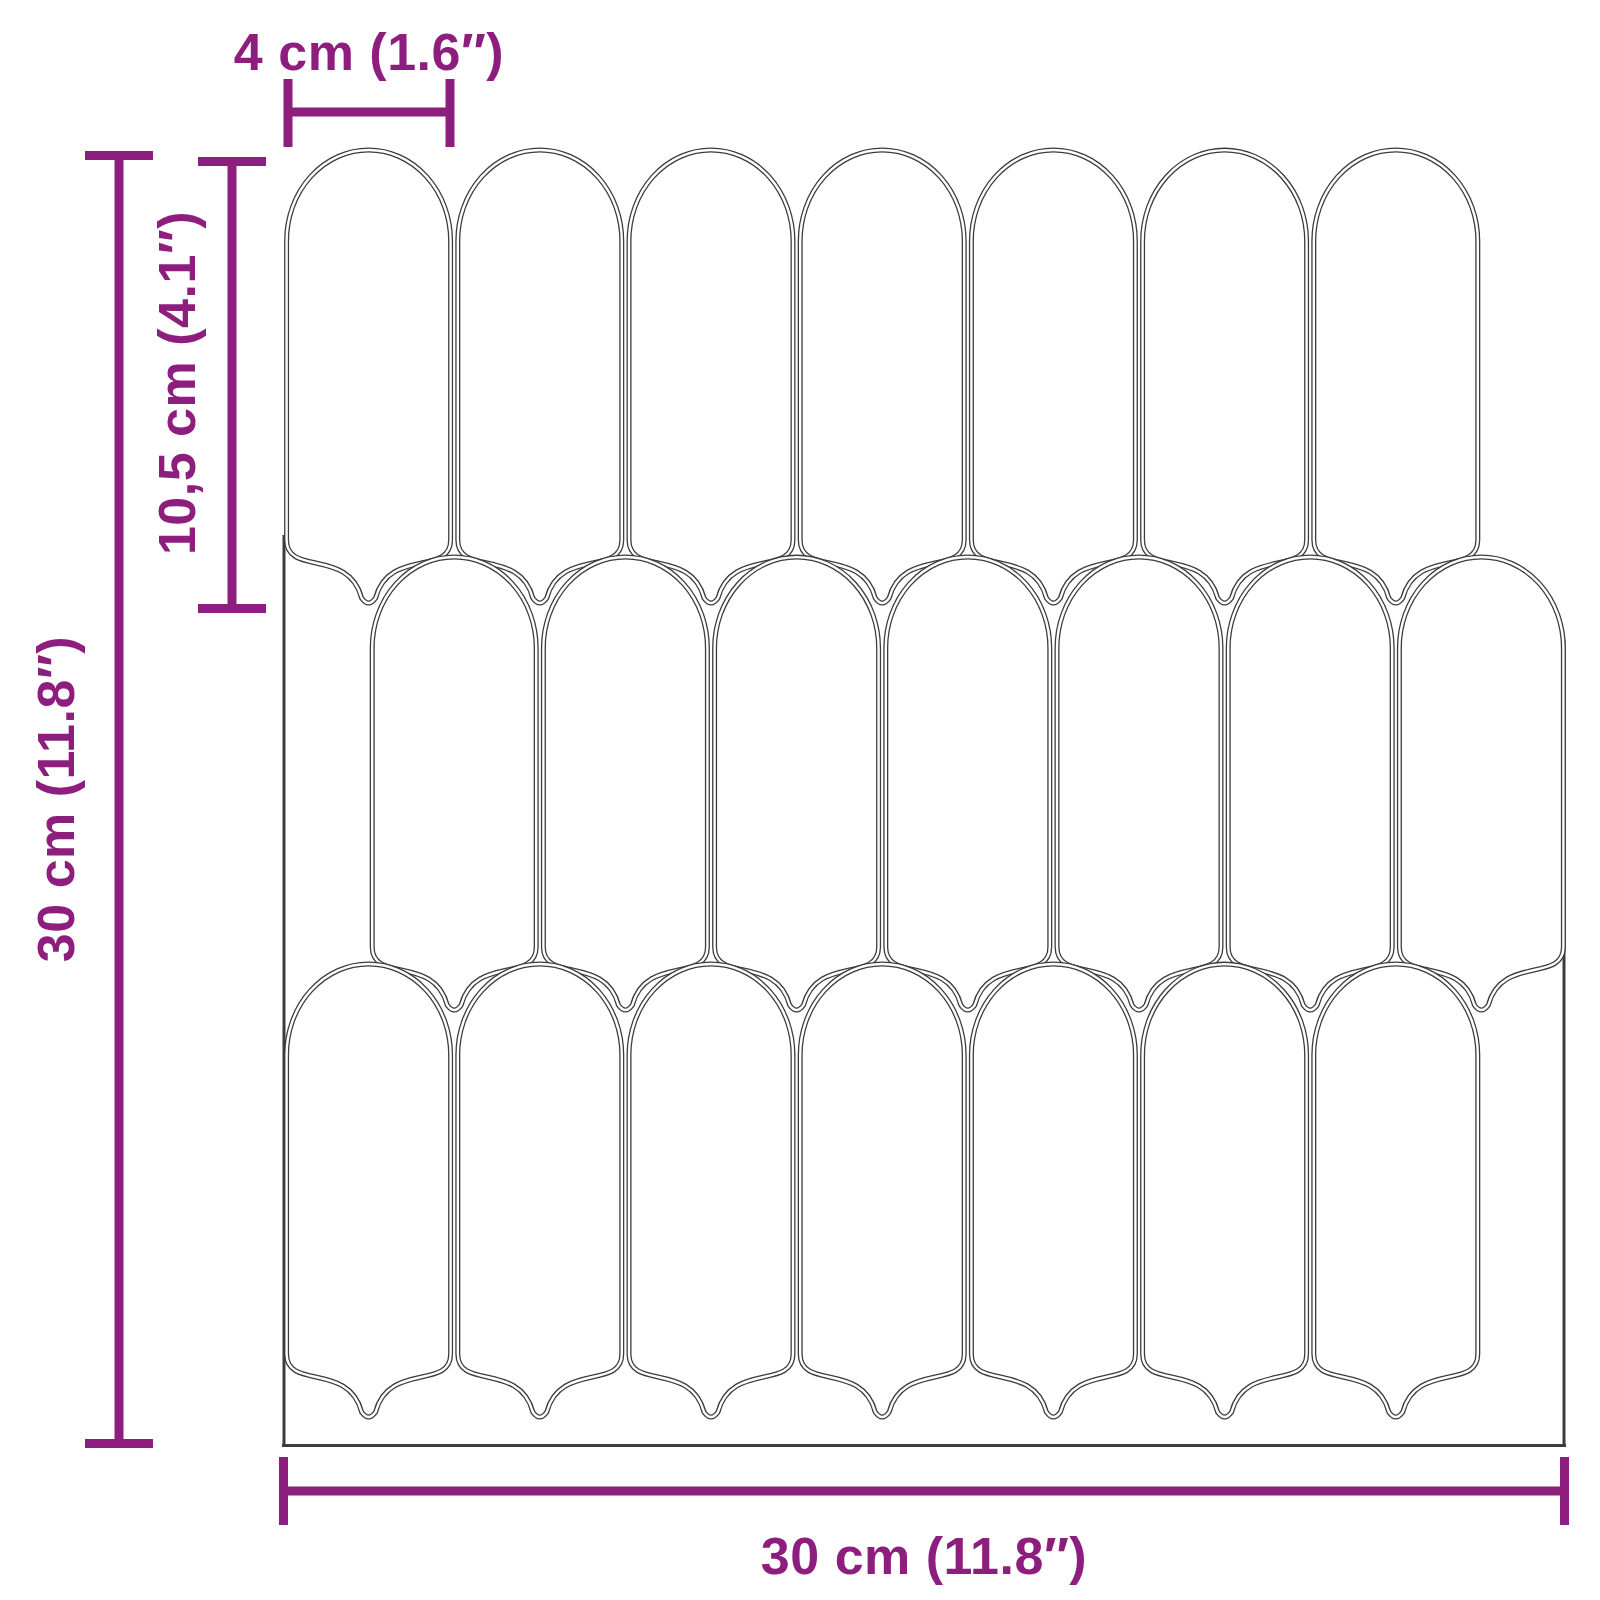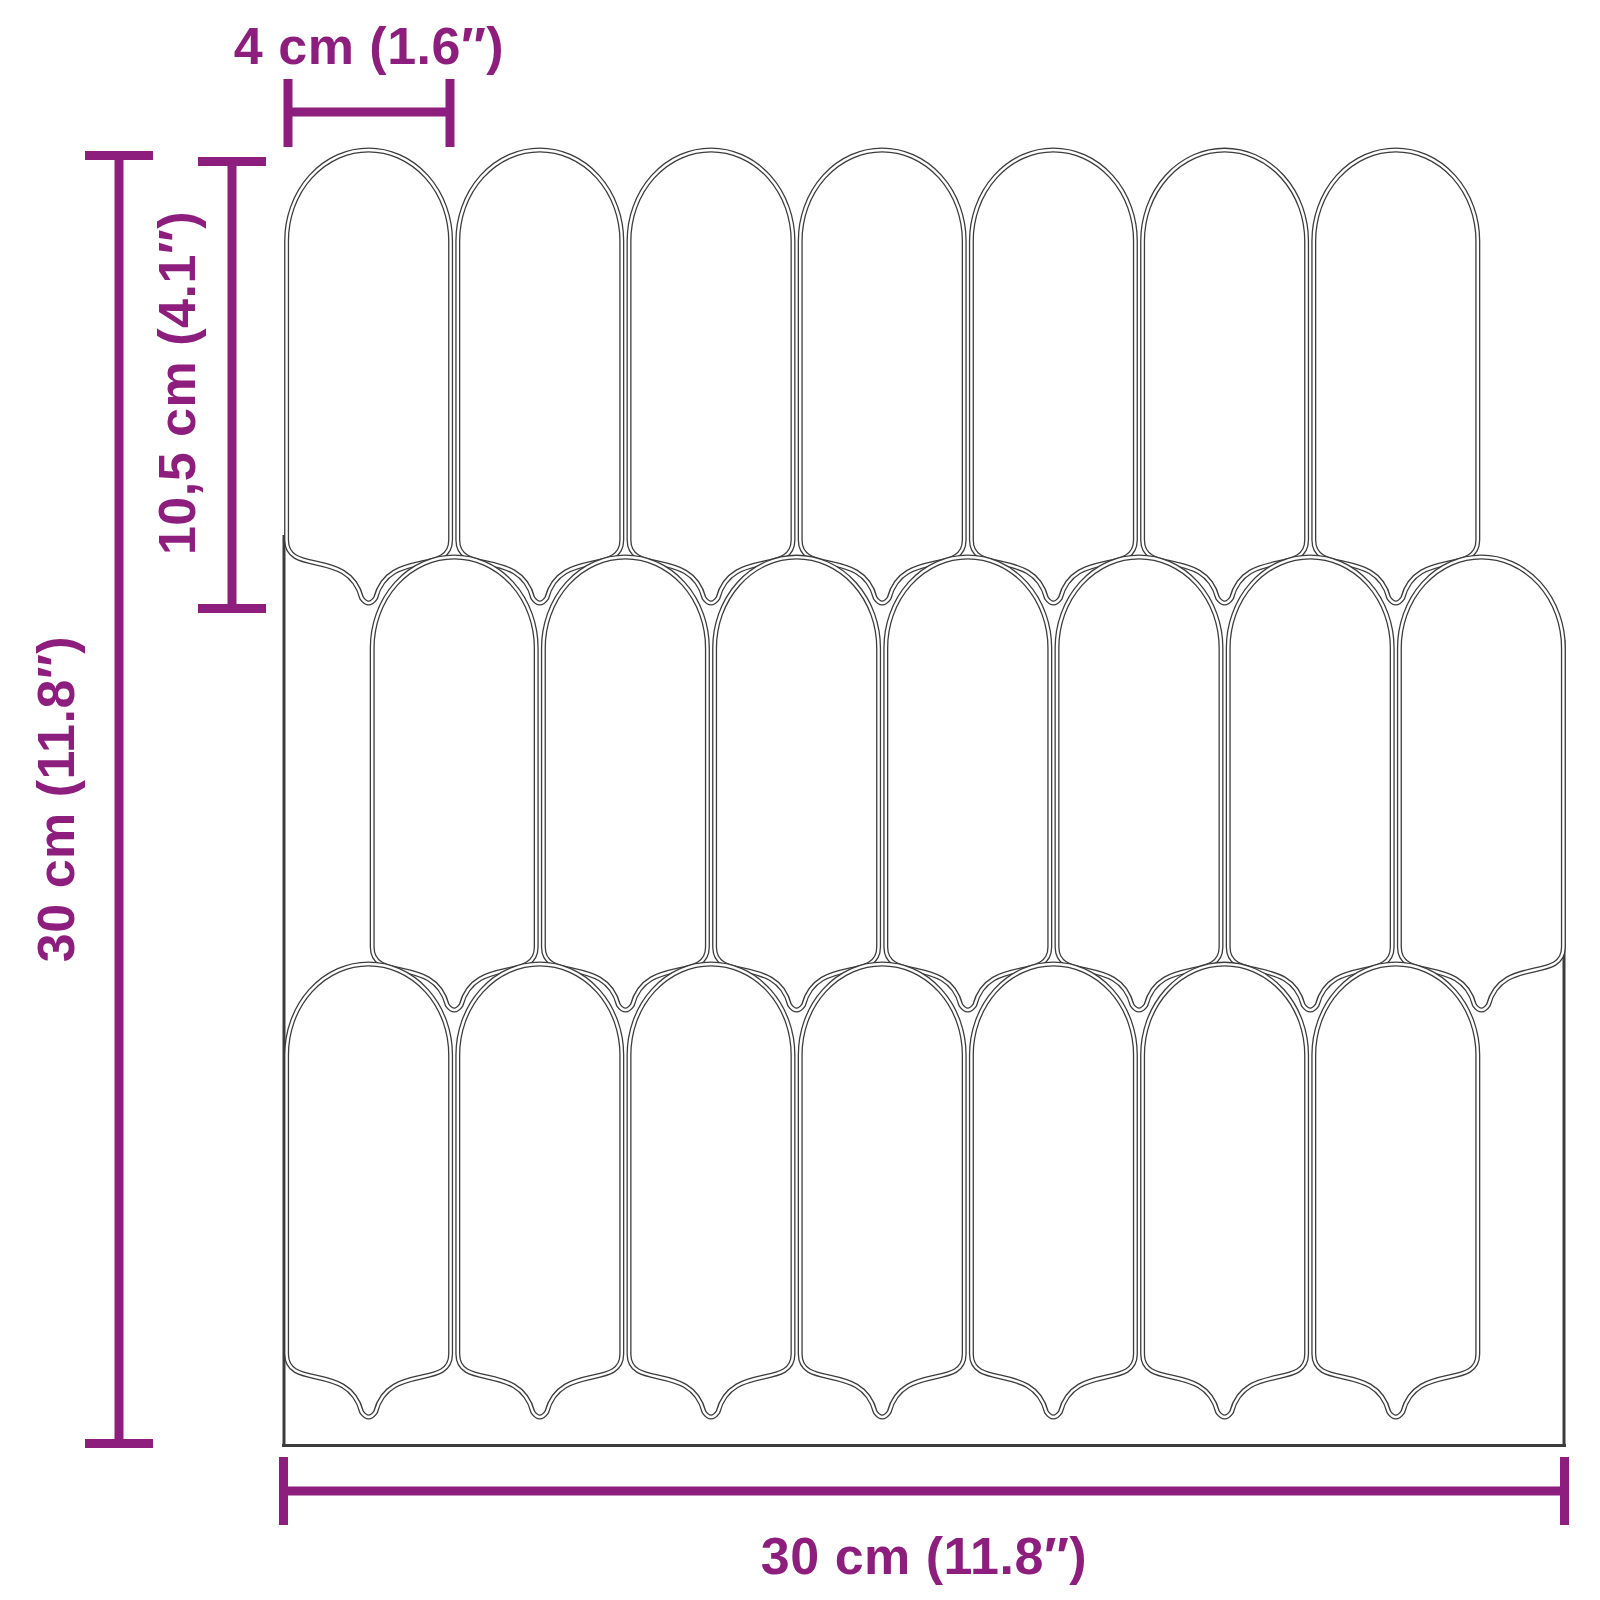--- a/index.html
+++ b/index.html
@@ -30,21 +30,21 @@
     letter-spacing: 0.5px;
     color: var(--accent, #8e1e7e);
     white-space: nowrap;
     transform: translate(-50%, -50%);
     line-height: 1;
   }
   .dim-label.vertical {
     transform: translate(-50%, -50%) rotate(-90deg);
   }
   
-  #lbl-tile-width  { left: 369px;  top: 46px;   }
+  #lbl-tile-width  { left: 369px;  top: 52px;   }
   #lbl-tile-height { left: 177px;  top: 383px;  }
   #lbl-sheet-height{ left: 56px;   top: 799px;  }
   #lbl-sheet-width { left: 924px;  top: 1556px; }
 </style>
 </head>
 <body>
 
 <div id="stage" style="background: rgb(255, 255, 255);">
 
   <svg id="diagram-svg" viewBox="0 0 1600 1600">

